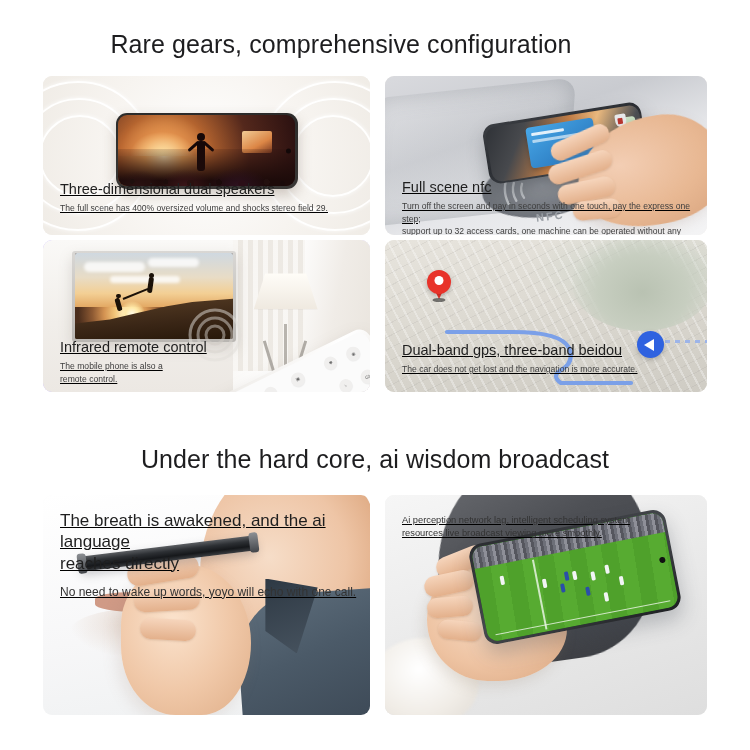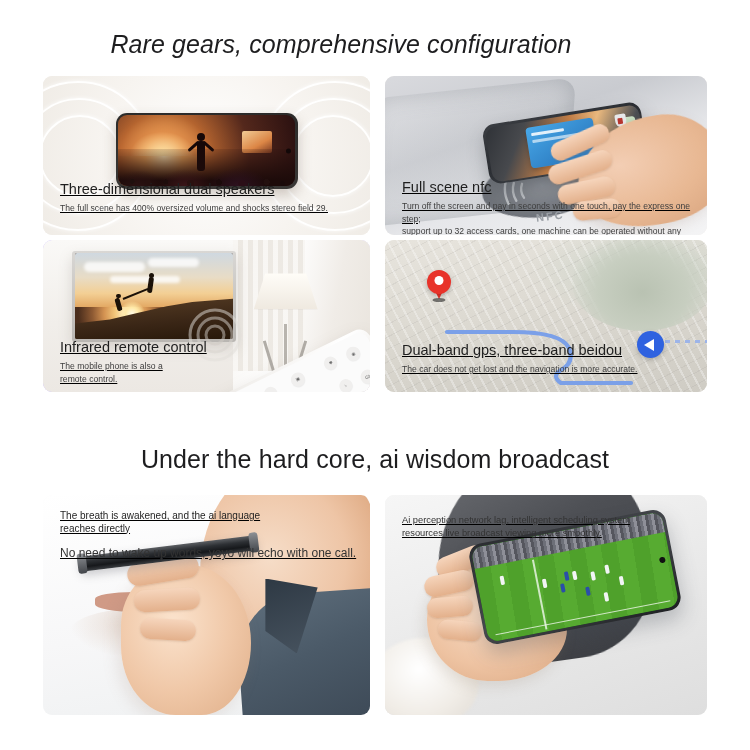--- a/index.html
+++ b/index.html
@@ -12,21 +12,21 @@
   }
   .page { position: relative; width: 750px; height: 750px; }
 
   .section-title {
     text-align: center;
     font-size: 25px;
     font-weight: 400;
     color: #1d1d1f;
     letter-spacing: .1px;
   }
-  #section-1-title { position: absolute; top: 30px; left: 0; width: 682px; font-style: italic; }
+  #section-1-title { position: absolute; top: 30px; left: 0; width: 682px; }
   #section-2-title { position: absolute; top: 445px; left: 0; width: 750px; }
 
   
   .card {
     position: absolute;
     border-radius: 9px;
     overflow: hidden;
     background: #f2efea;
   }
   .card .media { position: absolute; inset: 0; overflow: hidden; }
@@ -47,21 +47,21 @@
   #card-gps      { left: 385px; top: 240px; width: 322px; height: 152px; background:#e9e6e0; }
   #card-voice    { left: 43px;  top: 495px; width: 327px; height: 220px; background:#fbfbfb; }
   #card-ai       { left: 385px; top: 495px; width: 322px; height: 220px; background:#f3f3f2; }
 
   #card-speakers .copy { top: 104px; }
   #card-nfc .copy      { top: 102px; }
   #card-ir .copy       { top: 98px; }
   #card-gps .copy      { top: 101px; }
   #card-voice .copy    { top: 15px; }
   #card-ai .copy       { top: 15px; }
-  #card-voice .c-title, #card-ai .c-title { font-size: 10px; }
+  #card-voice .c-title, #card-ai .c-title { font-size: 17px; }
   #card-ai .c-title { font-size: 16px; }
   #card-voice .c-sub, #card-ai .c-sub { font-size: 9.3px; color: #333; }
   #card-voice .c-sub { margin-top: 10px; font-size: 12px; }
 
   
   .speaker-bg {
     position: absolute; inset: 0;
     background:
       radial-gradient(ellipse 58% 120% at 50% 50%, #ffffff 0%, #f7f4f0 55%, #efebe5 100%);
   }

